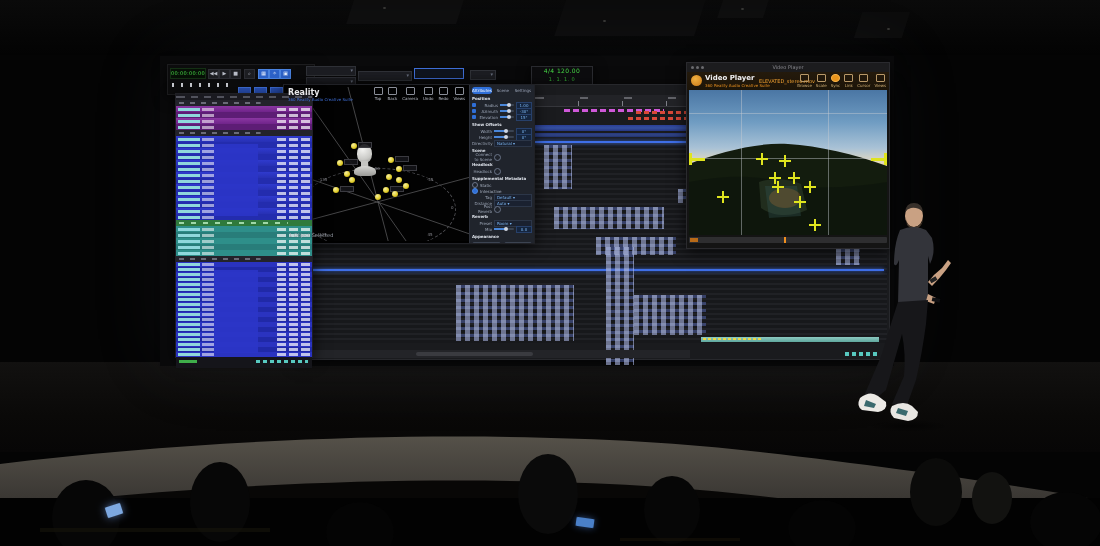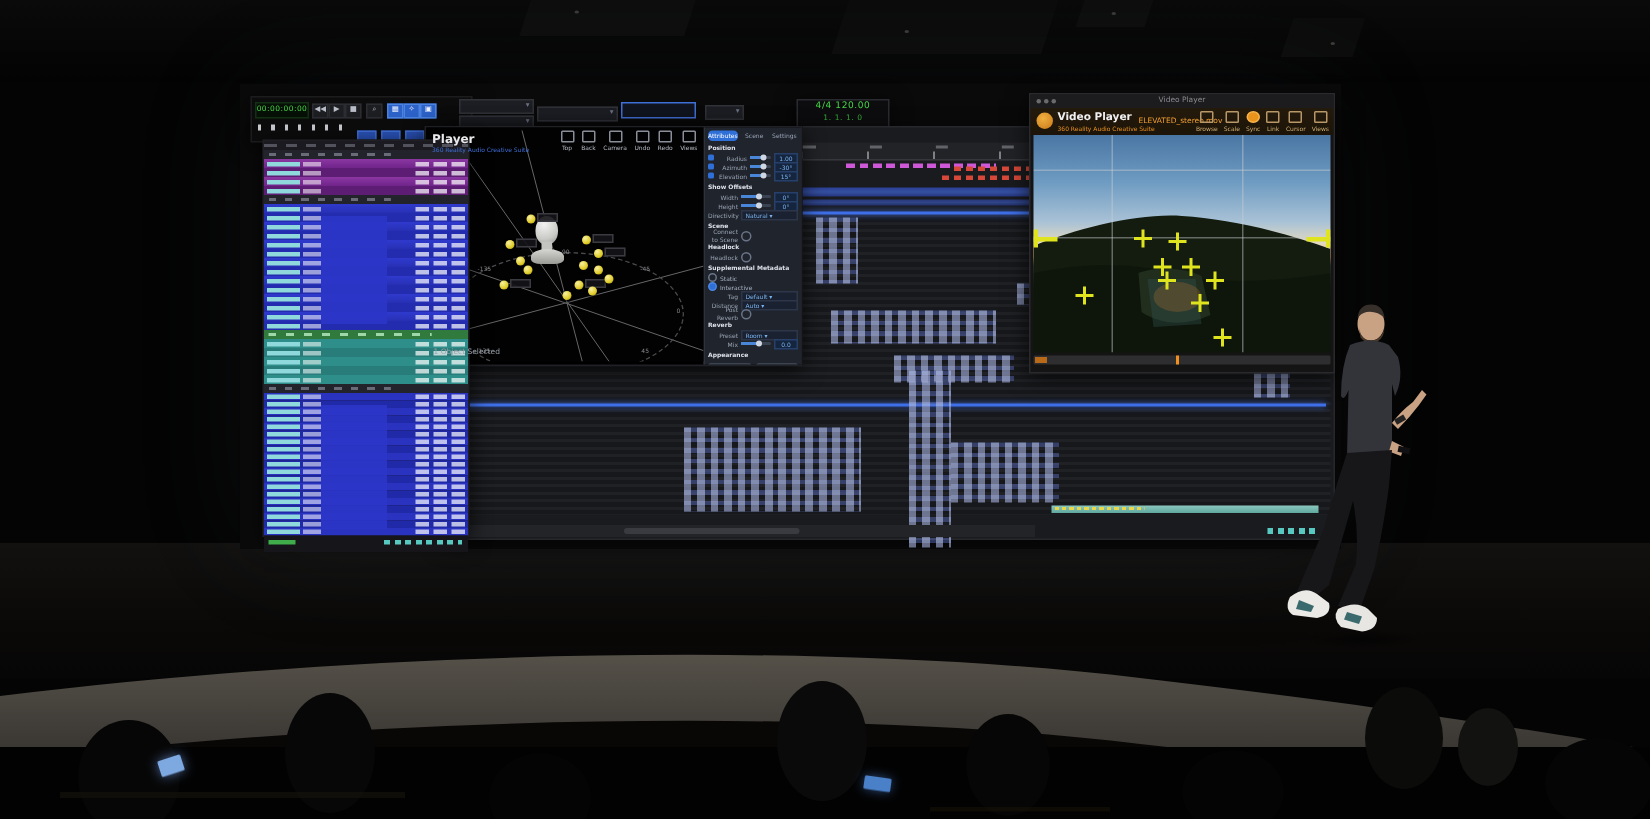--- a/index.html
+++ b/index.html
@@ -261,21 +261,21 @@
         <div class="chipcloud" style="left: 540px; top: 150px; width: 24px; height: 30px;"></div>
       </div>
     <div class="regionbar"></div>
     <div class="tcdigits"></div>
     <div class="dawscroll"></div>
   </div>
 
   <div class="win" id="panner">
     <div class="pviewport">
       <div class="phead">
-        <div class="ptitle">Player</div>
+        <div class="ptitle">Reality</div>
         <div class="psub">360 Reality Audio Creative Suite</div>
       </div>
       <div class="ptools">
 
       <span class="ptool"><i class="ic"></i><span>Top</span></span>
           <span class="ptool"><i class="ic"></i><span>Back</span></span>
           <span class="ptool"><i class="ic"></i><span>Camera</span></span>
           <span class="ptool"><i class="ic"></i><span>Undo</span></span>
           <span class="ptool"><i class="ic"></i><span>Redo</span></span>
           <span class="ptool"><i class="ic"></i><span>Views</span></span>

